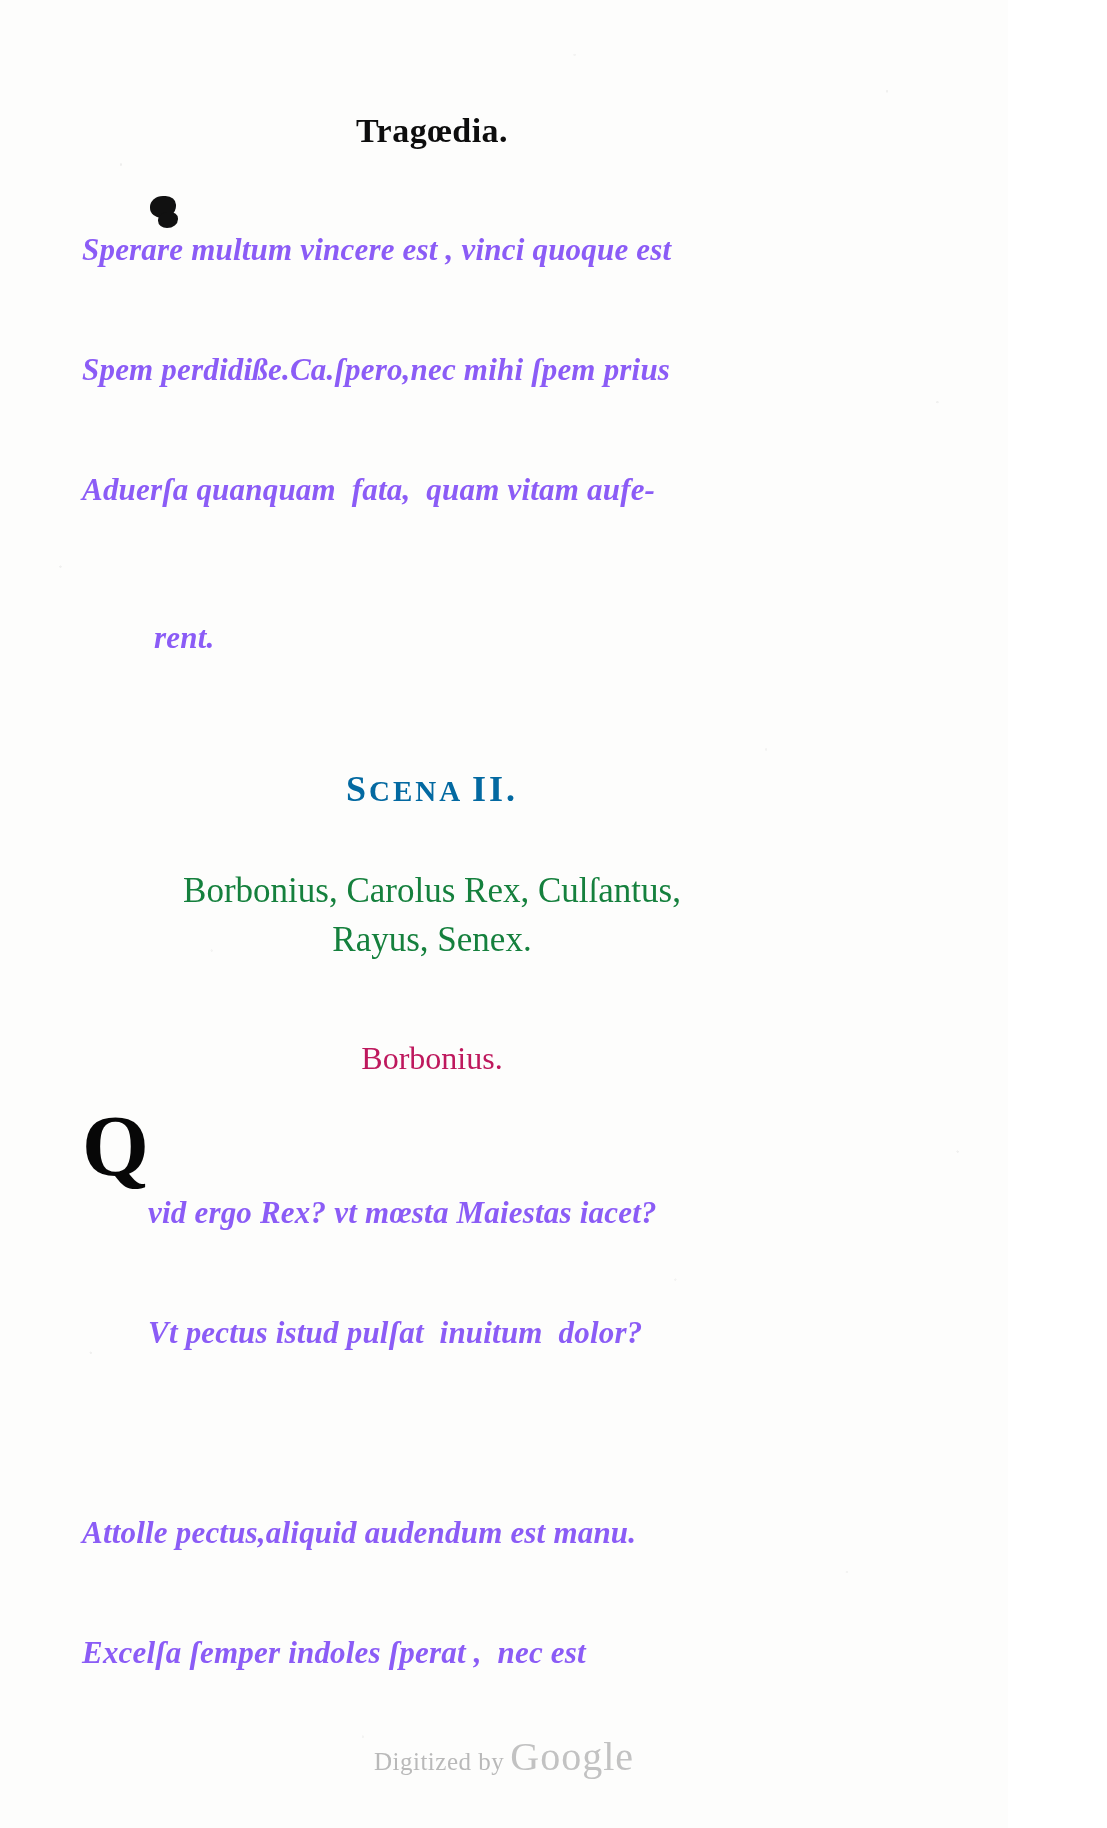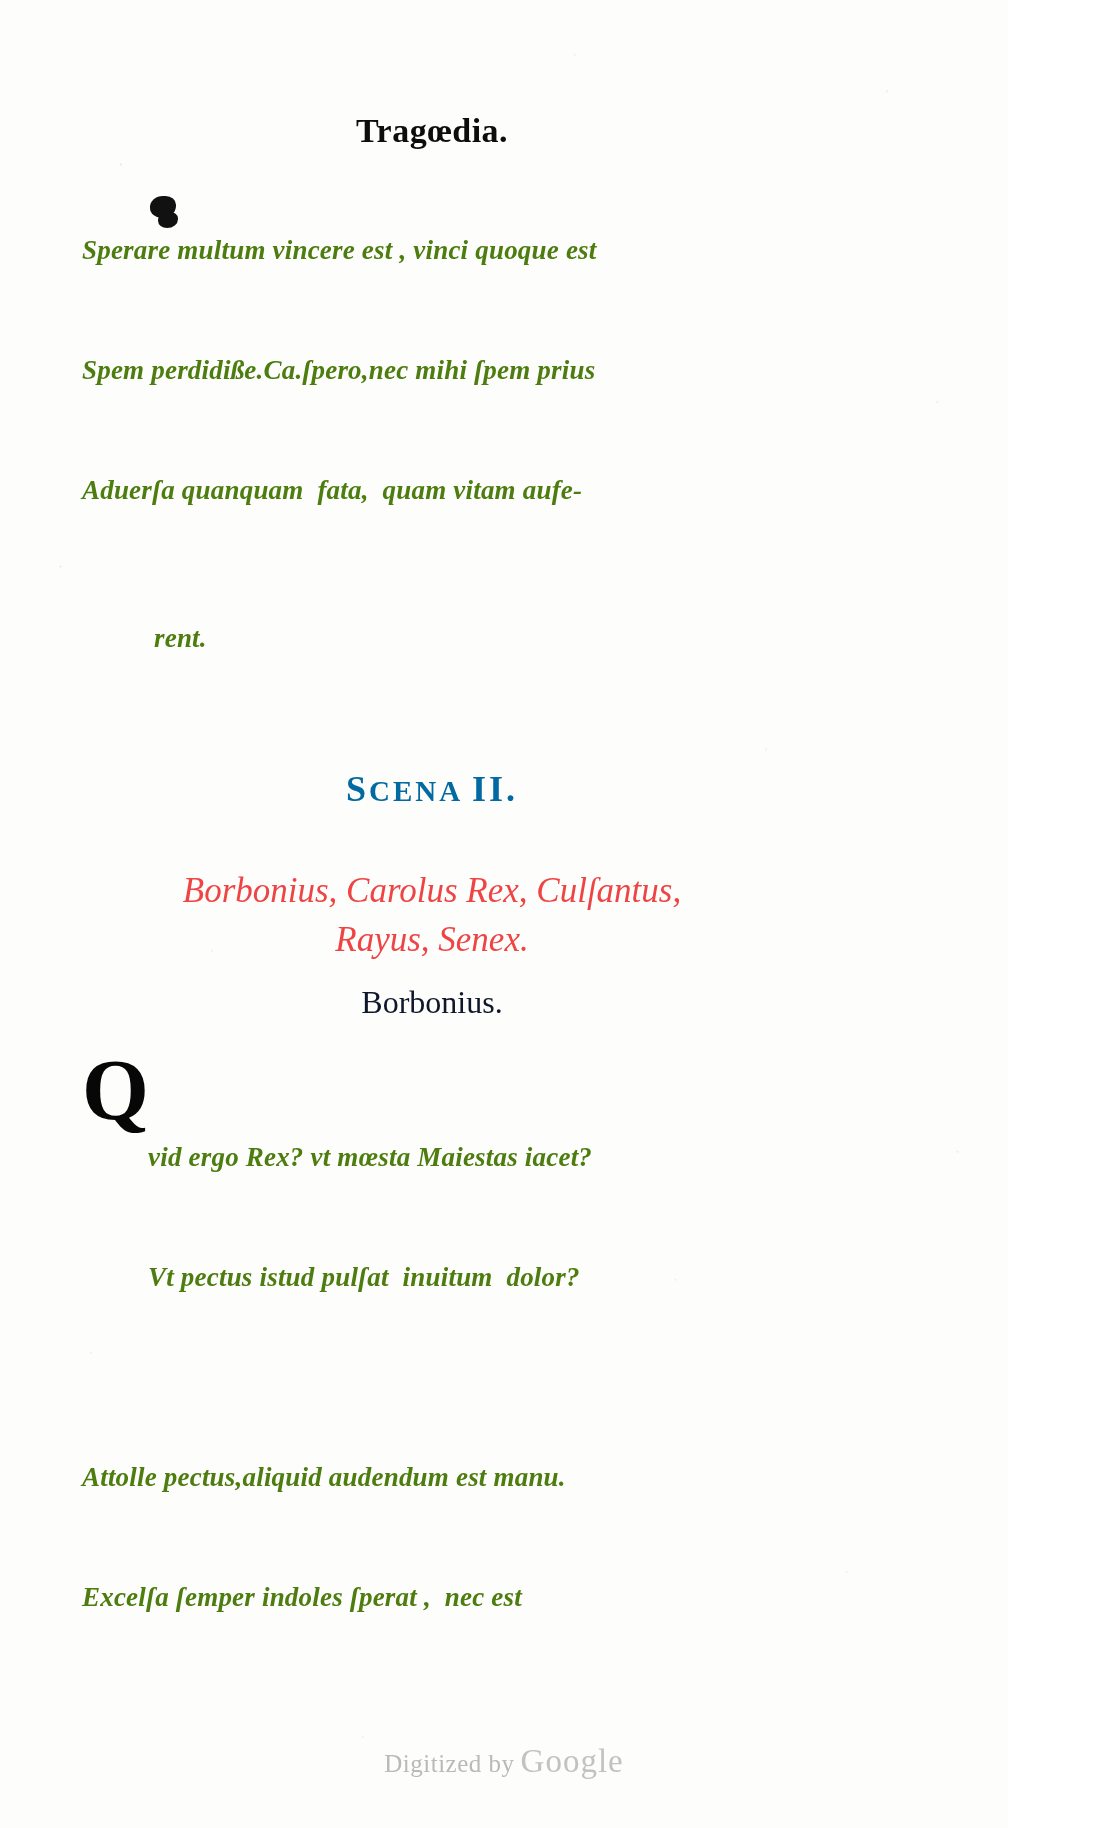--- a/index.html
+++ b/index.html
@@ -47,51 +47,50 @@
     font-size: 34px;
     letter-spacing: 0.5px;
     color: #0d0d0d;
     margin-top: 112px;
     font-family: "Liberation Serif", serif;
     font-weight: 600;
   }
   .verse {
     font-style: italic;
     font-weight: 700;
-    font-size: 27px;
+    font-size: 31px;
     line-height: 40px;
-    color: #4d7c0f;
+    color: #8b5cf6;
     font-family: "Liberation Serif", serif;
     letter-spacing: 0.2px;
     white-space: pre-wrap;
   }
   .indent-rent { padding-left: 72px; margin-top: 28px; }
   .scene-head {
     text-align: center;
     font-size: 29px;
     font-weight: 700;
     letter-spacing: 3px;
     color: #0369a1;
     margin-top: 30px;
   }
   .scene-head .big { font-size: 36px; }
   .cast {
     text-align: center;
     font-size: 35px;
     line-height: 49px;
-    color: #ef4444;
+    color: #15803d;
     margin-top: 56px;
     font-weight: 500;
-    font-style: italic;
   }
   .speaker {
     text-align: center;
     font-size: 32px;
-    color: #0f172a;
-    margin-top: 20px;
+    color: #be185d;
+    margin-top: 76px;
     font-weight: 500;
   }
   .speech {
     position: relative;
     margin-top: 36px;
   }
   .dropcap {
     position: absolute;
     left: 0;
     top: -6px;
@@ -110,21 +109,21 @@
     left: 0;
     right: 0;
     bottom: 48px;
     text-align: center;
     color: #b9b9b9;
     font-size: 25px;
     font-family: "Liberation Serif", serif;
     letter-spacing: 0.5px;
   }
   .watermark .g-word {
-    font-size: 33px;
+    font-size: 40px;
     color: #c2c2c2;
     margin-left: 6px;
     letter-spacing: 1px;
   }
   .ink-blot {
     position: absolute;
     background: #111;
     border-radius: 50% 40% 55% 45%;
     pointer-events: none;
   }

